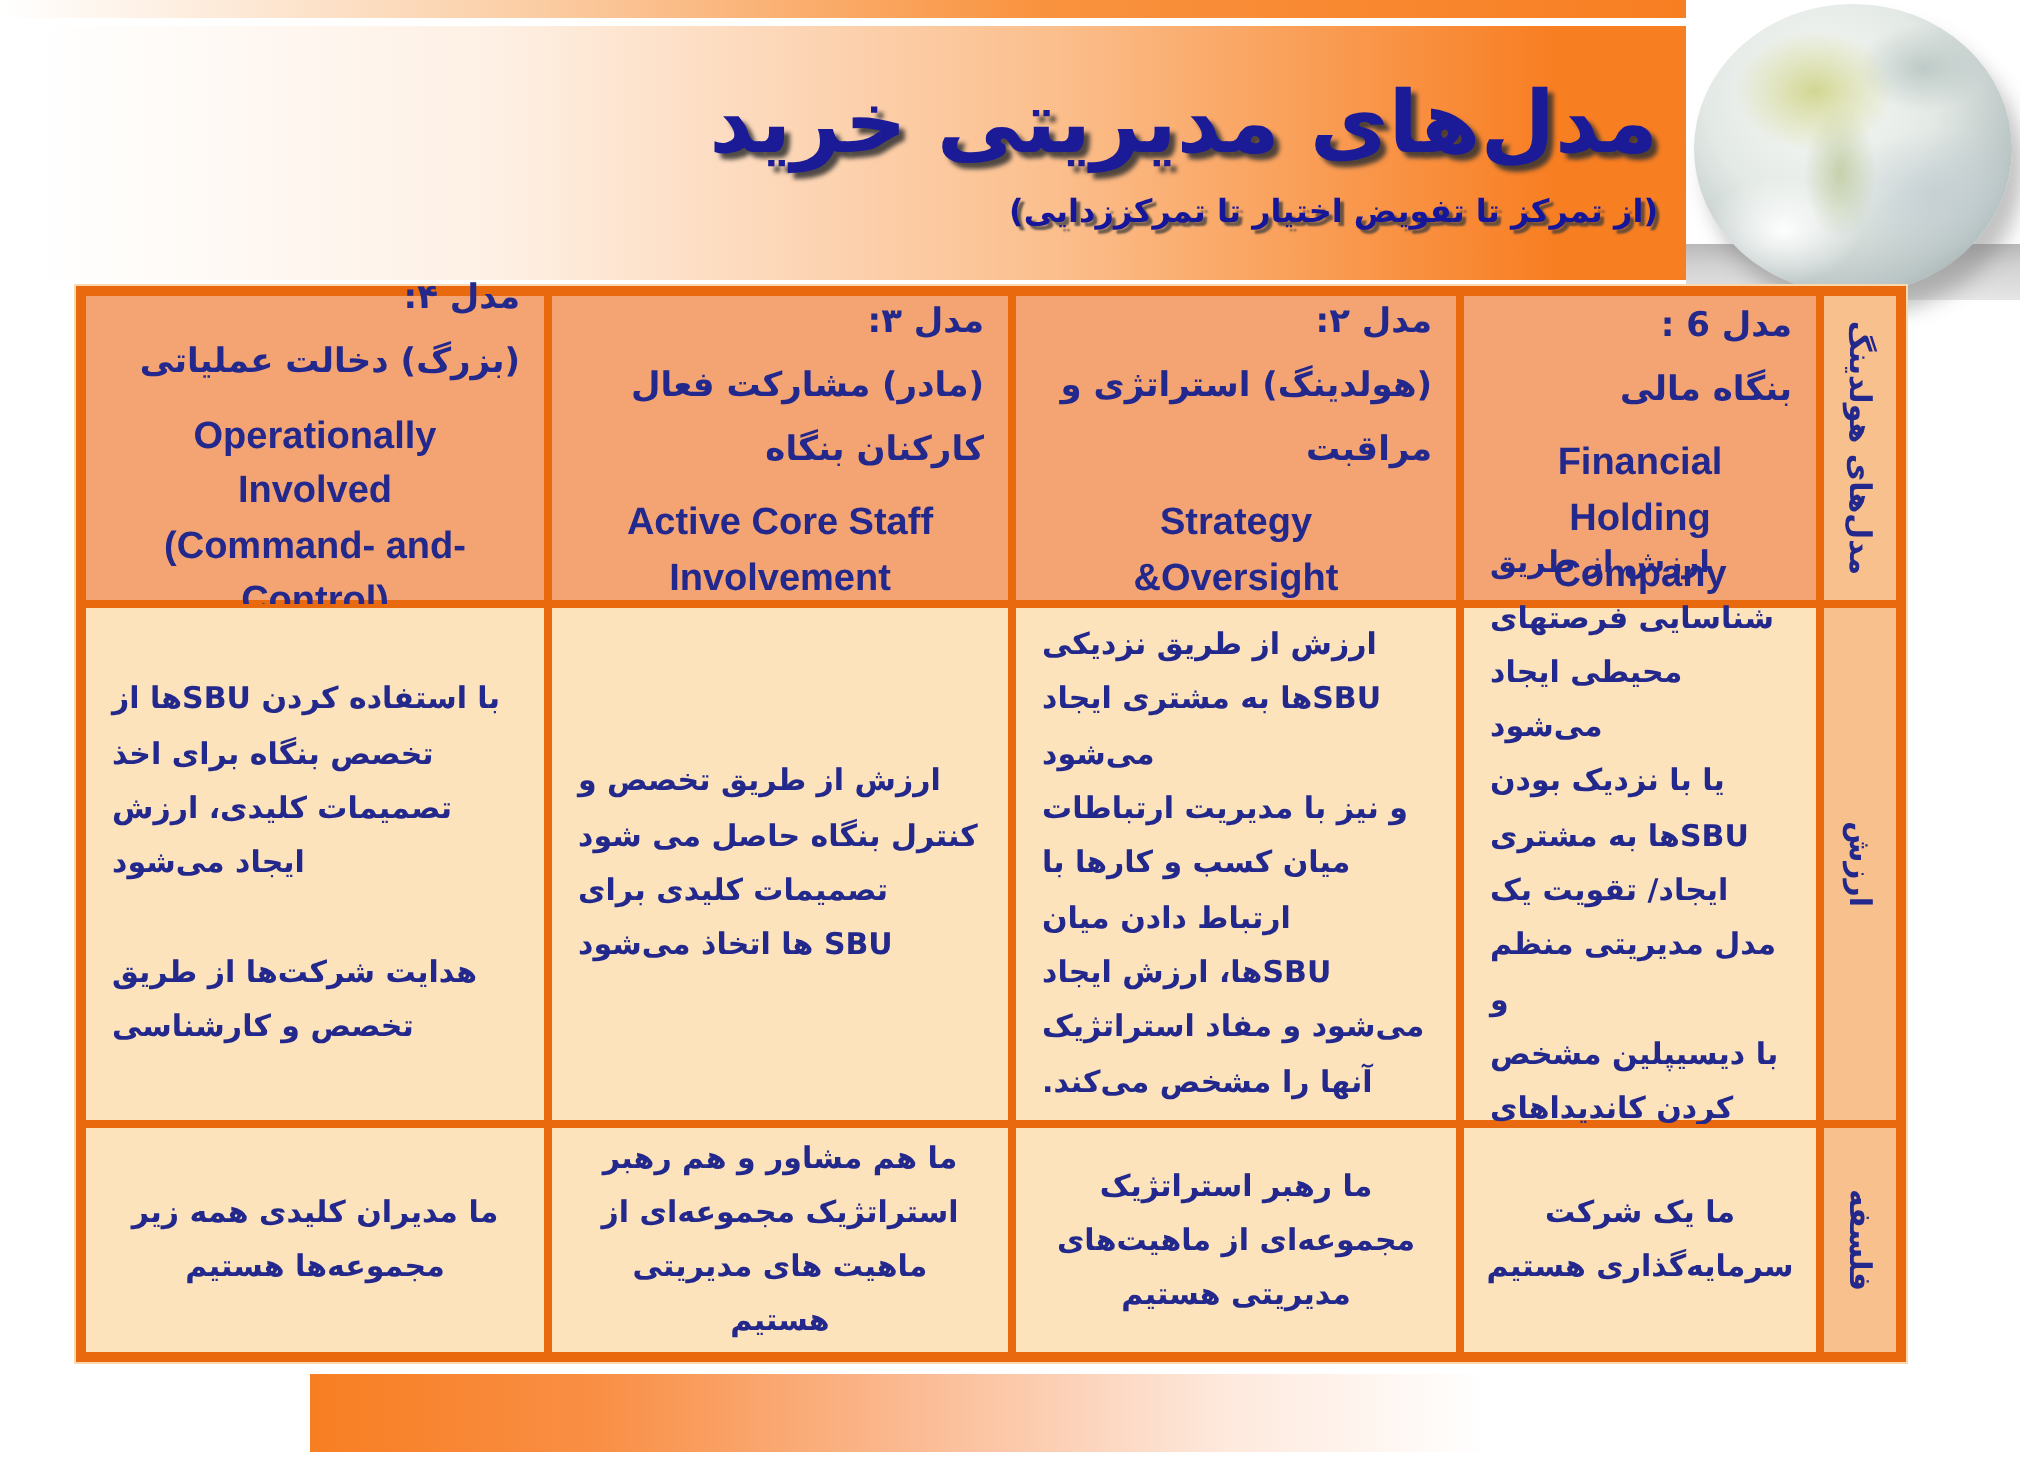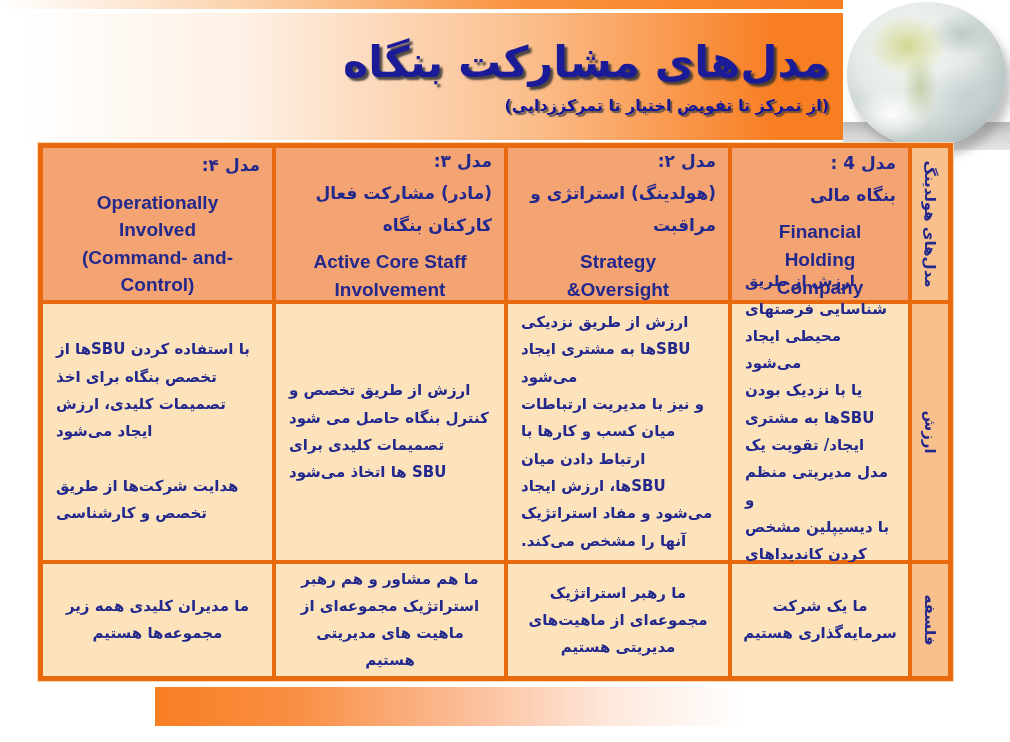--- a/index.html
+++ b/index.html
@@ -90,56 +90,57 @@
     position:absolute; left:155px; top:687px; width:655px; height:39px;
     background:linear-gradient(to right,#F87E22 0%,#F98F45 22%,#FBBE99 48%,#FEE9DD 70%,#FFFFFF 90%);
   }
 </style>
 </head>
 <body>
 
 <div class="top-strip"></div>
 
 <div class="banner">
-  <div class="title">مدل‌های مشارکت بنگاه</div>
+  <div class="title">مدل‌های مدیریتی خرید</div>
   <div class="subtitle">(از تمرکز تا تفویض اختیار تا تمرکززدایی)</div>
 </div>
 
 <div class="globe-area">
   <div class="globe-floor"></div>
   <div class="globe-sphere"></div>
 </div>
 
 <div class="mtable">
 
   <div class="cell vcell">
     <div class="vlabel">مدل‌های هولدینگ</div>
   </div>
   <div class="cell hcell">
-    <div class="hfa">مدل 4 :</div>
+    <div class="hfa">مدل 6 :</div>
     <div class="hfa">بنگاه مالی</div>
     <div class="hen">Financial Holding
 Company</div>
   </div>
   <div class="cell hcell">
     <div class="hfa">مدل ۲:</div>
     <div class="hfa">(هولدینگ) استراتژی و
 مراقبت</div>
     <div class="hen">Strategy
 &amp;Oversight</div>
   </div>
   <div class="cell hcell">
     <div class="hfa">مدل ۳:</div>
     <div class="hfa">(مادر) مشارکت فعال
 کارکنان بنگاه</div>
     <div class="hen">Active Core Staff
 Involvement</div>
   </div>
   <div class="cell hcell">
     <div class="hfa">مدل ۴:</div>
+    <div class="hfa">(بزرگ) دخالت عملیاتی</div>
     <div class="hen">Operationally
 Involved
 (Command- and-Control)</div>
   </div>
 
   <div class="cell vcell">
     <div class="vlabel">ارزش</div>
   </div>
   <div class="cell bcell">ارزش از طریق
 شناسایی فرصتهای

